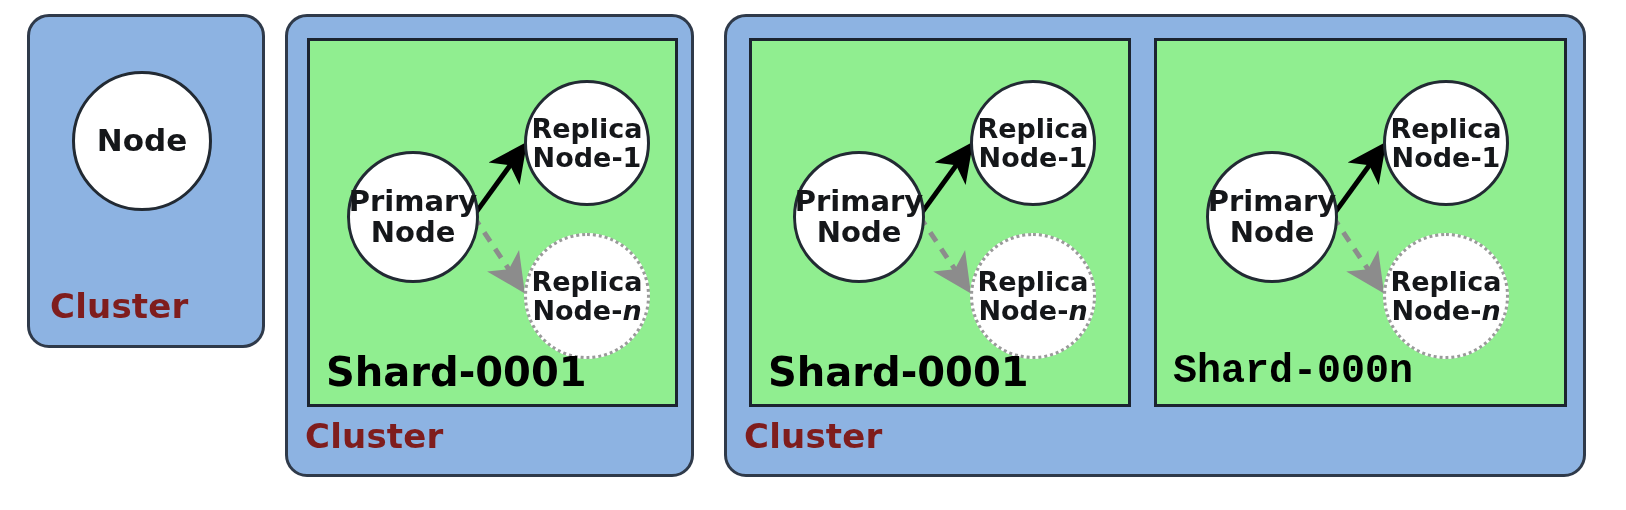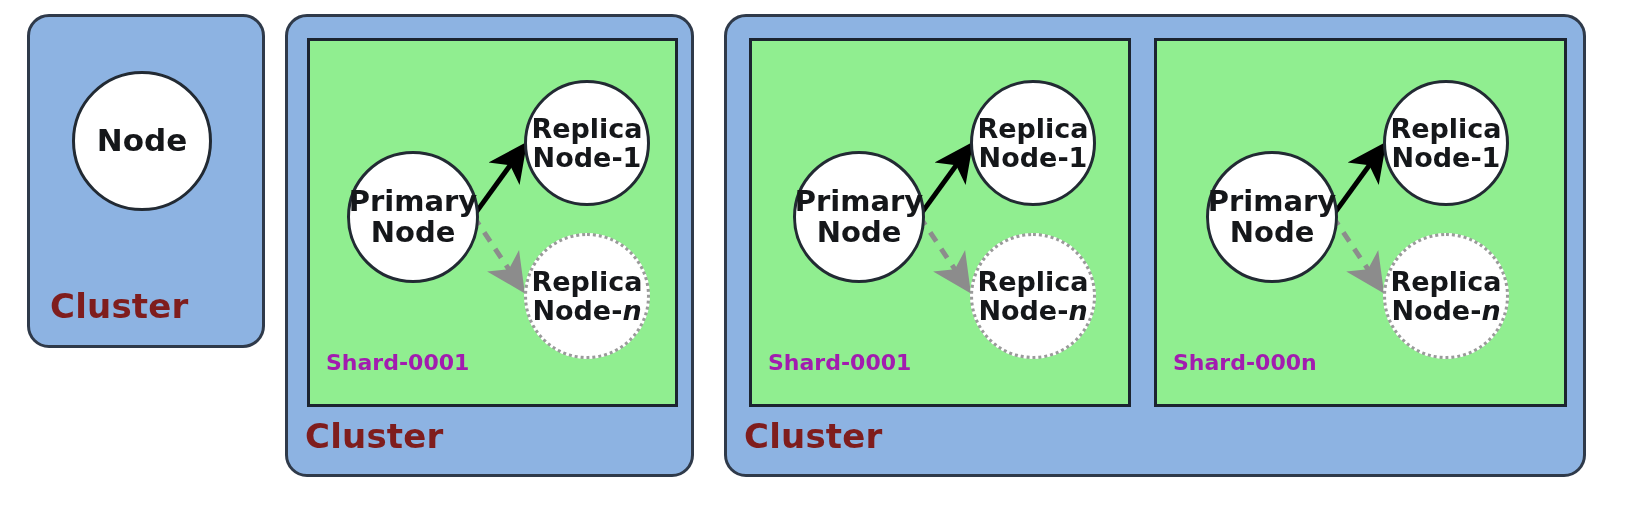--- a/index.html
+++ b/index.html
@@ -43,22 +43,22 @@
   
   .shard {
     position: absolute;
     background: #90EE90;
     border: 3px solid #1C2430;
     box-sizing: border-box;
   }
   .shard-label {
     position: absolute;
     font-weight: bold;
-    font-size: 22px;
-    color: #a21caf;
+    font-size: 40px;
+    color: #000000;
     white-space: nowrap;
     line-height: 1;
   }
 
   
   .node {
     position: absolute;
     background: #FFFFFF;
     border-radius: 50%;
     box-sizing: border-box;
@@ -215,19 +215,19 @@
         </span>
       </div>
 
       <div class="node dashed small" style="left:226px; top:192px; width:126px; height:126px;">
         <span class="node-text">Replica</span>
         <span class="node-text">
           <span>Node-</span><span class="it">n</span>
         </span>
       </div>
 
-      <div class="shard-label" style="left:16px; top:311px;">Shard-000n</div>
+      <div class="shard-label" style="left:16px; top:311px;font-family:Liberation Mono, monospace;">Shard-000n</div>
     </div>
 
     <div class="cluster-label" style="left:17px; top:402px;">Cluster</div>
   </div>
 
 </div>
 
 </body></html>

